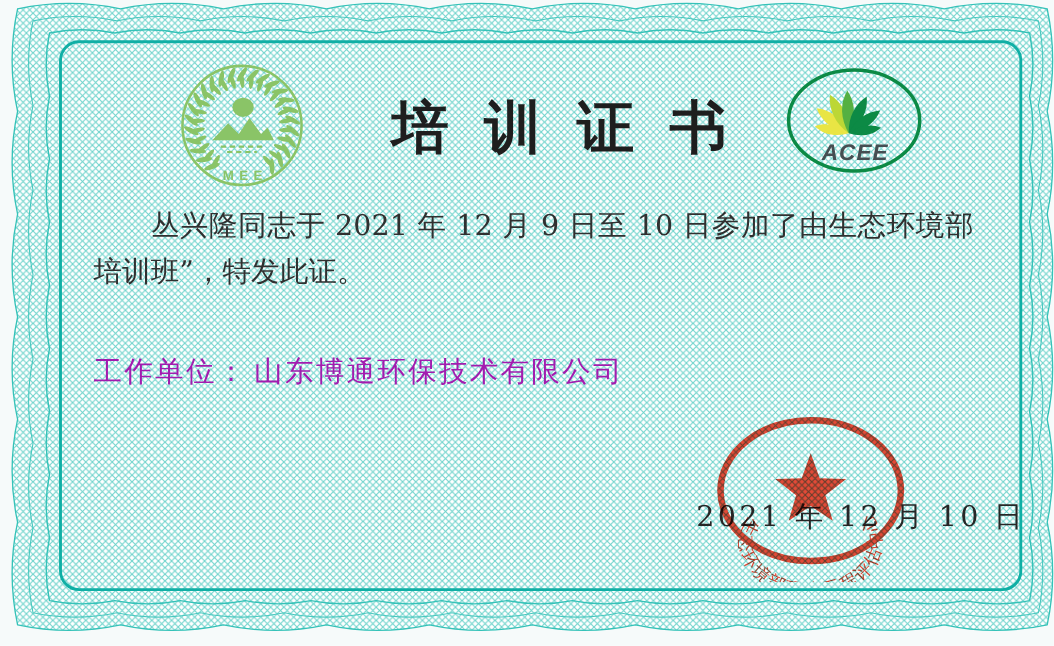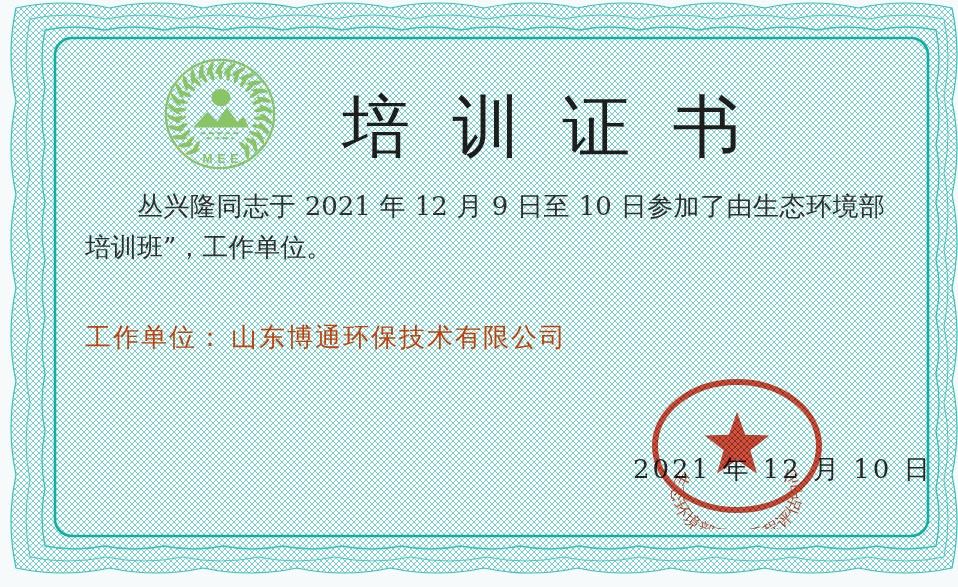--- a/index.html
+++ b/index.html
@@ -23,30 +23,30 @@
   .mee-fill{fill:var(--mee_green);}
   .mee-leaf{fill:var(--mee_green);}
   .mee-water{fill:none;stroke:var(--mee_green);stroke-width:2;stroke-dasharray:5 3.5;}
   .mee-text{fill:var(--mee_green);font-family:"Liberation Sans",sans-serif;font-weight:bold;
             font-size:12.5px;letter-spacing:5px;}
   .acee-ring{fill:none;stroke:var(--acee_dark);stroke-width:3.2;}
   .acee-text{fill:#454e52;font-family:"Liberation Sans",sans-serif;font-weight:bold;
              font-style:italic;font-size:21px;letter-spacing:1px;}
 
   .title{
-    position:absolute;left:342px;top:82px;margin:0;
-    font-size:68px;font-weight:normal;color:#1e1e1e;letter-spacing:0.62em;
+    position:absolute;left:356px;top:82px;margin:0;
+    font-size:52px;font-weight:bold;color:#1e1e1e;letter-spacing:0.62em;
     white-space:nowrap;
   }
   .body-text{position:absolute;left:85px;top:186px;width:800px;color:#303030;}
   .body-line{font-size:26px;line-height:41px;white-space:nowrap;}
   .body-line.justify{text-align:justify;text-align-last:justify;white-space:normal;height:41px;overflow:hidden;}
   .body-line.indent{text-indent:52px;}
 
-  .field{position:absolute;left:85px;font-size:26px;color:#c2410c;letter-spacing:2px;white-space:nowrap;}
+  .field{position:absolute;left:85px;font-size:26px;color:#a21caf;letter-spacing:2px;white-space:nowrap;}
   .field-work-unit{top:320px;}
   .field-cert-no{top:372px;}
   .field .label{margin-right:6px;}
 
   .issue-date{
     position:absolute;left:633px;top:452px;font-size:26px;color:#262626;
     letter-spacing:3px;white-space:nowrap;
   }
   svg.seal{
     position:absolute;left:641px;top:369px;width:190px;height:160px;
@@ -132,24 +132,39 @@
         </g>
       <ellipse class="mee-fill" cx="1" cy="-17" rx="10" ry="9"></ellipse>
       <path class="mee-fill" d="M -28 14 L -13 -2 L -3 8 L 7 -7 L 18 8 L 24 2 L 30 14 Z"></path>
       <path class="mee-water" d="M -20 20 H 20 M -14 25 H 14"></path>
       <text class="mee-text" x="3" y="51" text-anchor="middle">MEE</text>
     </svg>
   </div>
 
   <h1 class="title">培训证书</h1>
 
+  <div class="logo acee-logo">
+    <svg viewBox="0 0 130 100" width="127" height="101">
+      <ellipse class="acee-ring" cx="65" cy="50" rx="61" ry="47"></ellipse>
+      <g>
+        <path d="M0 0 C-7 -13 -7 -27 0 -38 C7 -27 7 -13 0 0 Z" fill="var(--acee_leaf_yellow)" transform="translate(60,62) rotate(-78) scale(0.85)"></path>
+        <path d="M0 0 C-7 -13 -7 -27 0 -38 C7 -27 7 -13 0 0 Z" fill="var(--acee_leaf_yellow)" transform="translate(60,62) rotate(-52)"></path>
+        <path d="M0 0 C-7 -13 -7 -27 0 -38 C7 -27 7 -13 0 0 Z" fill="var(--acee_leaf_lime)" transform="translate(60,62) rotate(-26) scale(1.05)"></path>
+        <path d="M0 0 C-7 -13 -7 -27 0 -38 C7 -27 7 -13 0 0 Z" fill="var(--acee_leaf_green)" transform="translate(60,62) rotate(-2) scale(1.05)"></path>
+        <path d="M0 0 C-7 -13 -7 -27 0 -38 C7 -27 7 -13 0 0 Z" fill="var(--acee_dark)" transform="translate(60,62) rotate(26)"></path>
+        <path d="M0 0 C-7 -13 -7 -27 0 -38 C7 -27 7 -13 0 0 Z" fill="var(--acee_dark)" transform="translate(60,62) rotate(54) scale(0.95)"></path>
+        <path d="M0 0 C-7 -13 -7 -27 0 -38 C7 -27 7 -13 0 0 Z" fill="var(--acee_dark)" transform="translate(60,62) rotate(80) scale(0.8)"></path>
+      </g>
+      <text class="acee-text" x="66" y="87" text-anchor="middle">ACEE</text>
+    </svg>
+  </div>
 
   <div class="body-text">
     <div class="body-line justify indent">丛兴隆同志于 2021 年 12 月 9 日至 10 日参加了由生态环境部环</div>
-    <div class="body-line">培训班”，工作单位。</div>
+    <div class="body-line">培训班”，特发此证。</div>
   </div>
 
   <div class="field field-work-unit">
     <span class="label">工作单位：</span><span class="value">山东博通环保技术有限公司</span>
   </div>
 
 
   <div class="issue-date">2021 年 12 月 10 日</div>
 
   <svg class="seal" viewBox="-95 -80 190 160">

